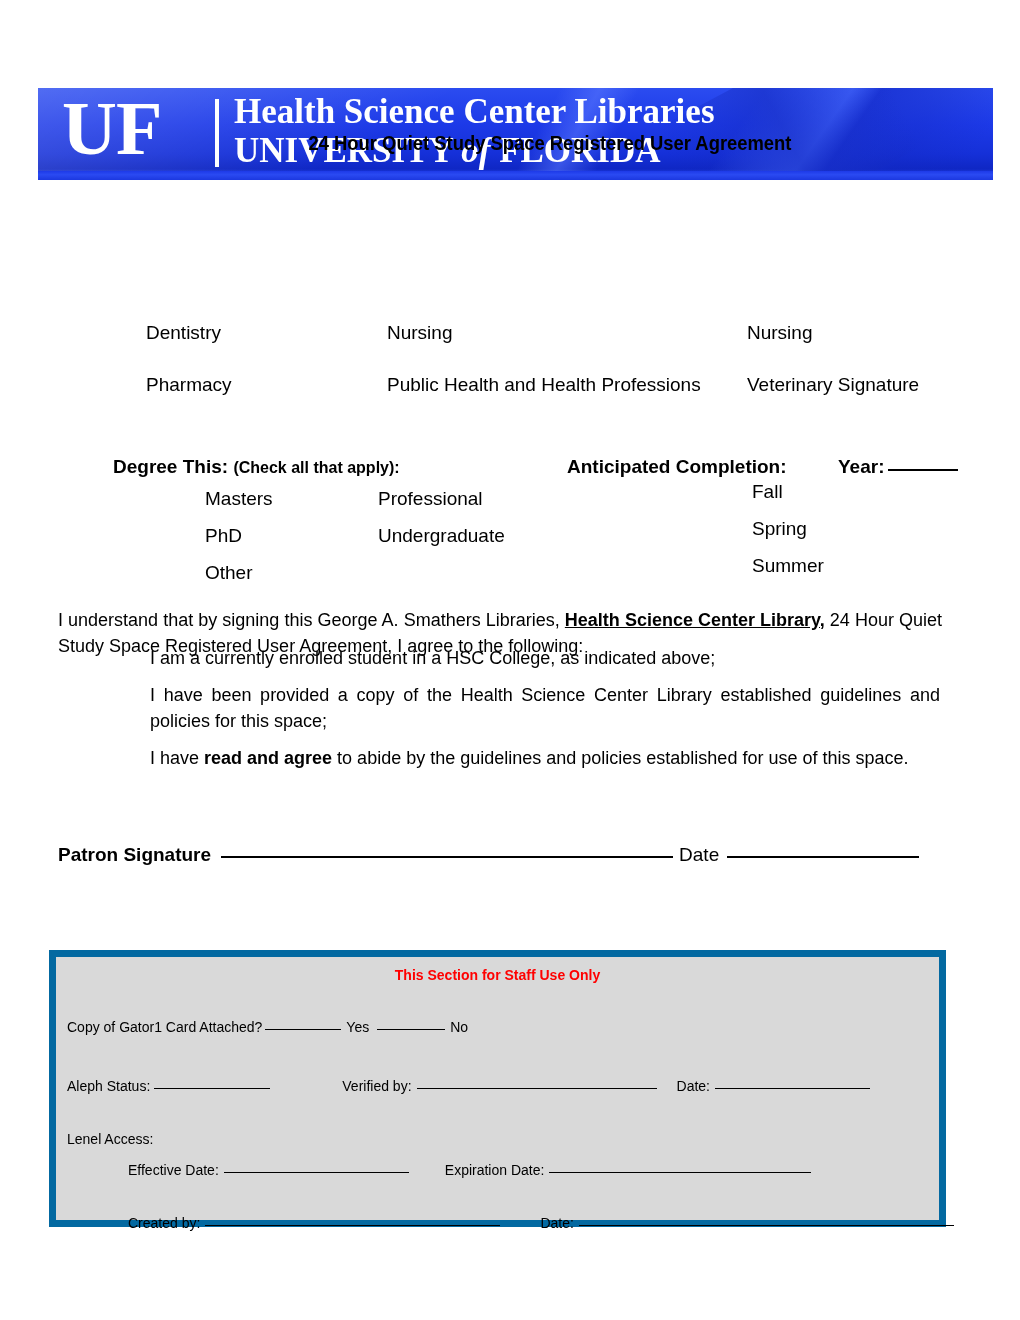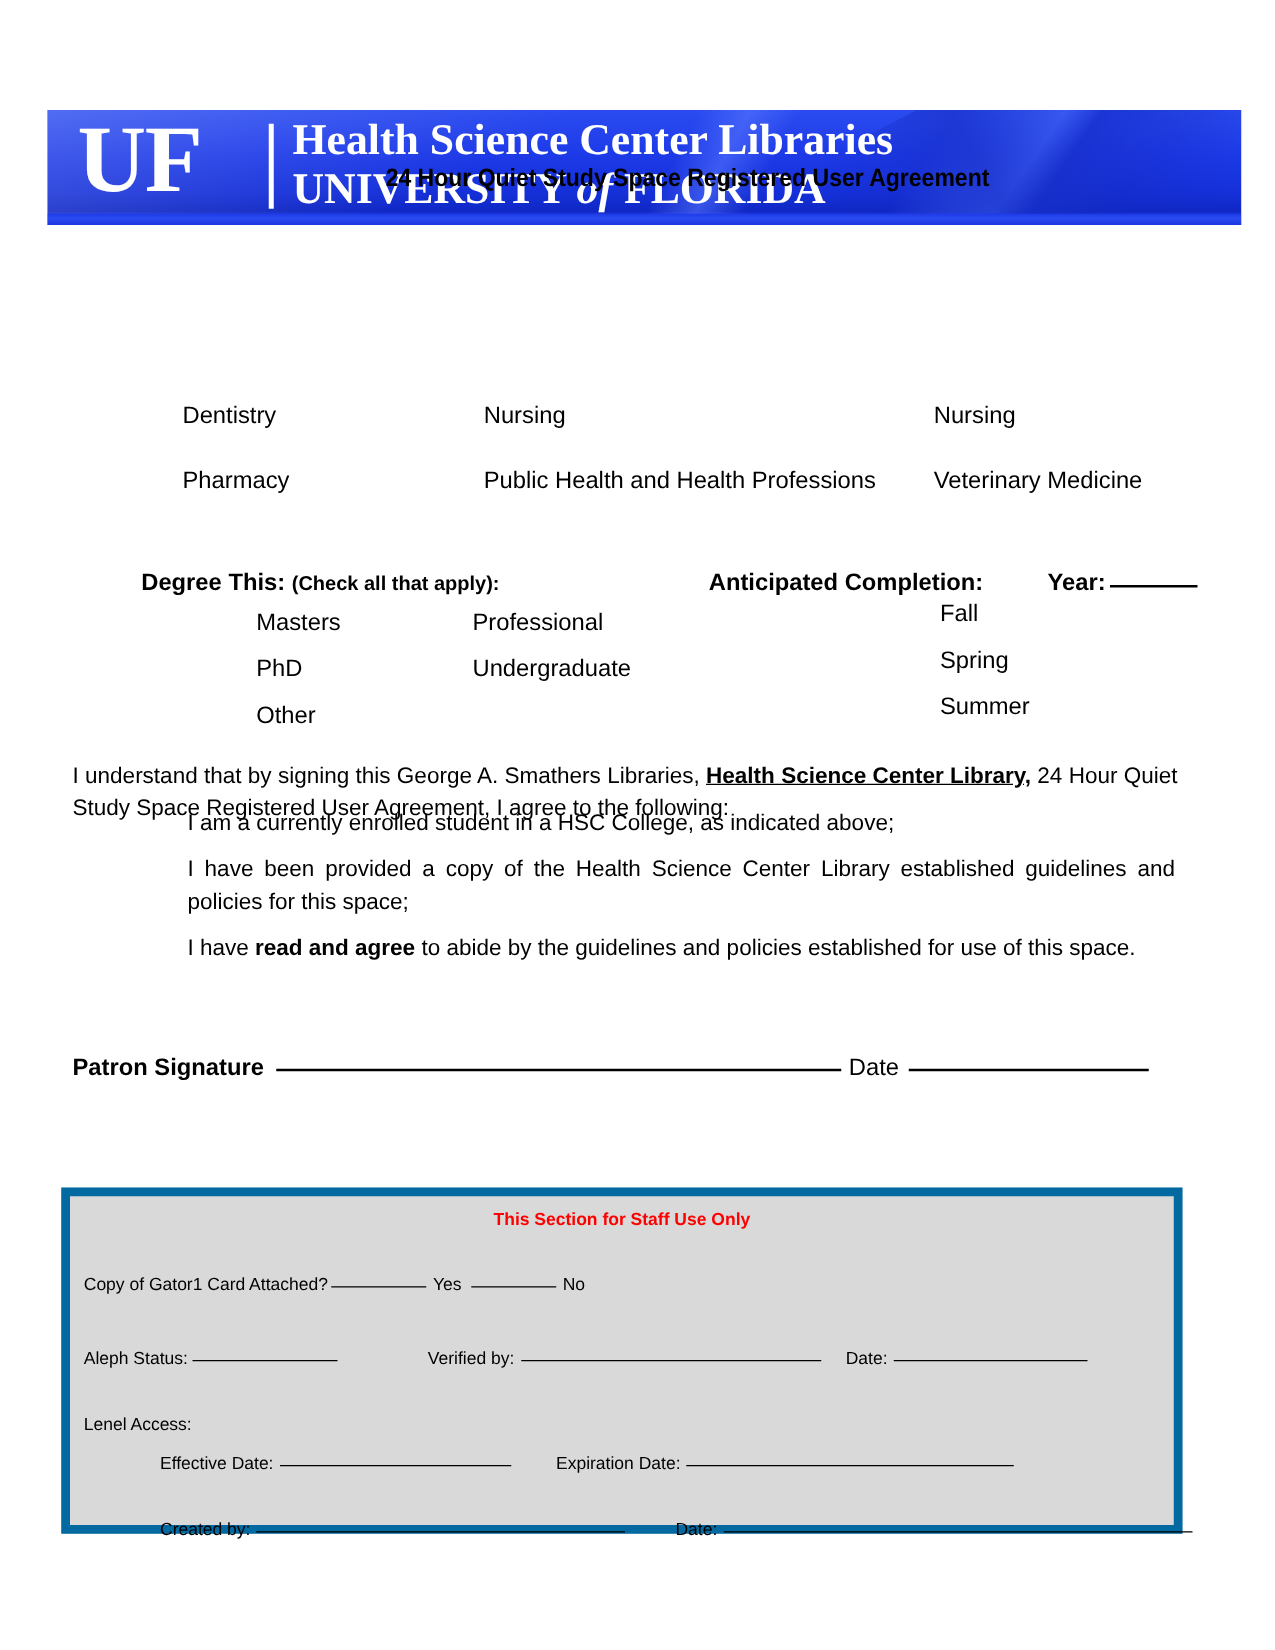--- a/index.html
+++ b/index.html
@@ -338,21 +338,21 @@
 
   <div class="colleges">
     <div class="college-row">
       <div class="college-cell cc-1">Dentistry</div>
       <div class="college-cell cc-2">Nursing</div>
       <div class="college-cell cc-3">Nursing</div>
     </div>
     <div class="college-row">
       <div class="college-cell cc-1">Pharmacy</div>
       <div class="college-cell cc-2">Public Health and Health Professions</div>
-      <div class="college-cell cc-3">Veterinary Medicine</div>
+      <div class="college-cell cc-3">Veterinary Signature</div>
     </div>
   </div>
 
   <div class="degree-head"><span>Degree This: </span><span class="small">(Check all that apply):</span></div>
 
   <div class="anticipated">Anticipated Completion:</div>
 
   <div class="year-label"><span>Year:</span><span class="year-blank"></span></div>
 
   <div class="degree-opts">

